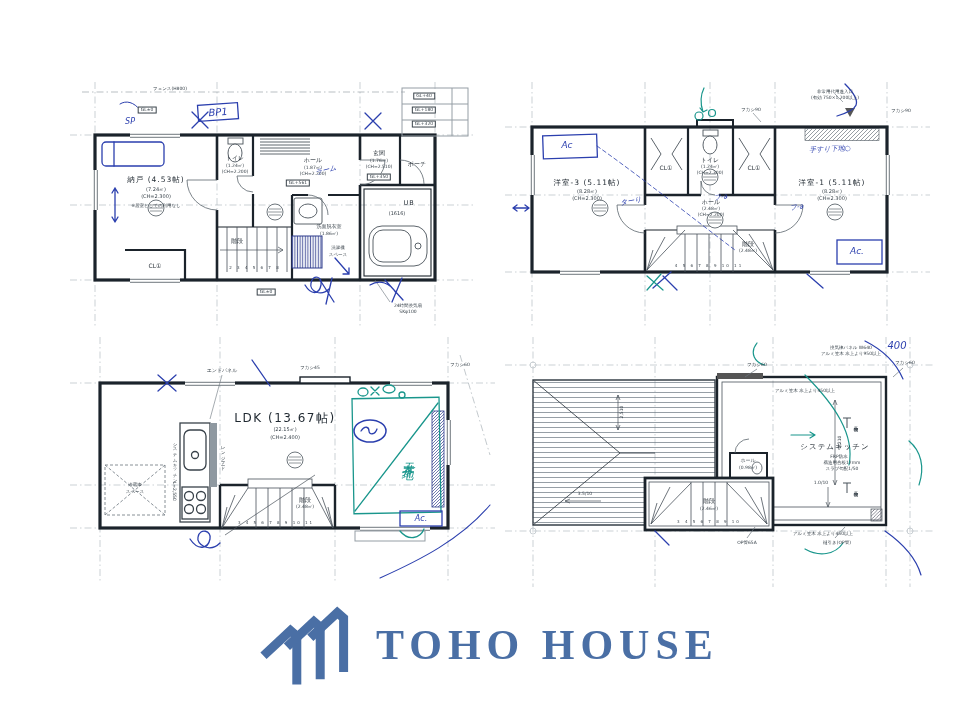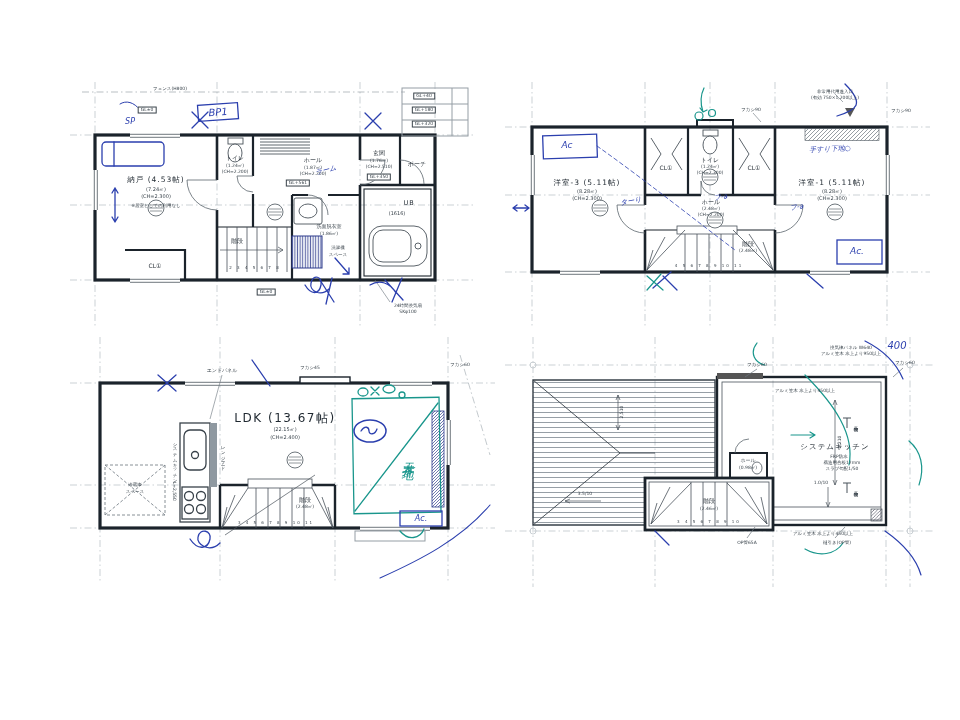--- a/index.html
+++ b/index.html
@@ -431,14 +431,24 @@
   <span class="lbl s4" style="left:316px;top:148px">1.0/10</span>
   <span class="lbl s4" style="left:335px;top:107px;transform:translate(-50%,-50%) rotate(-90deg)">2,210</span>
   <span class="lbl s4" style="left:117px;top:77px;transform:translate(-50%,-50%) rotate(-90deg)">2,510</span>
   <span class="lbl s4" style="left:242px;top:208px">OP管65A</span>
   <span class="lbl s4" style="left:332px;top:208px">樋引き(OP管)</span>
   <span class="lbl s4 vert" style="left:350px;top:88px">物干金物</span>
   <span class="lbl s4 vert" style="left:350px;top:153px">物干金物</span>
   <span class="lbl hb" style="left:392px;top:10px;font-size:10px">400</span>
 </div>
 
+<div id="logo">
+  <svg width="92" height="90" viewBox="0 0 102 100">
+    <g stroke="#4a6fa5" stroke-width="10" fill="none" stroke-linejoin="miter">
+      <path d="M6,62 L36,34 L43,40 L43,94"></path>
+      <path d="M32,52 L62,24 L69,30 L69,88"></path>
+      <path d="M58,42 L88,14 L95,20 L95,80"></path>
+    </g>
+  </svg>
+  <div class="logo-text">TOHO HOUSE</div>
+</div>
 
 </div>
 
 </body></html>

